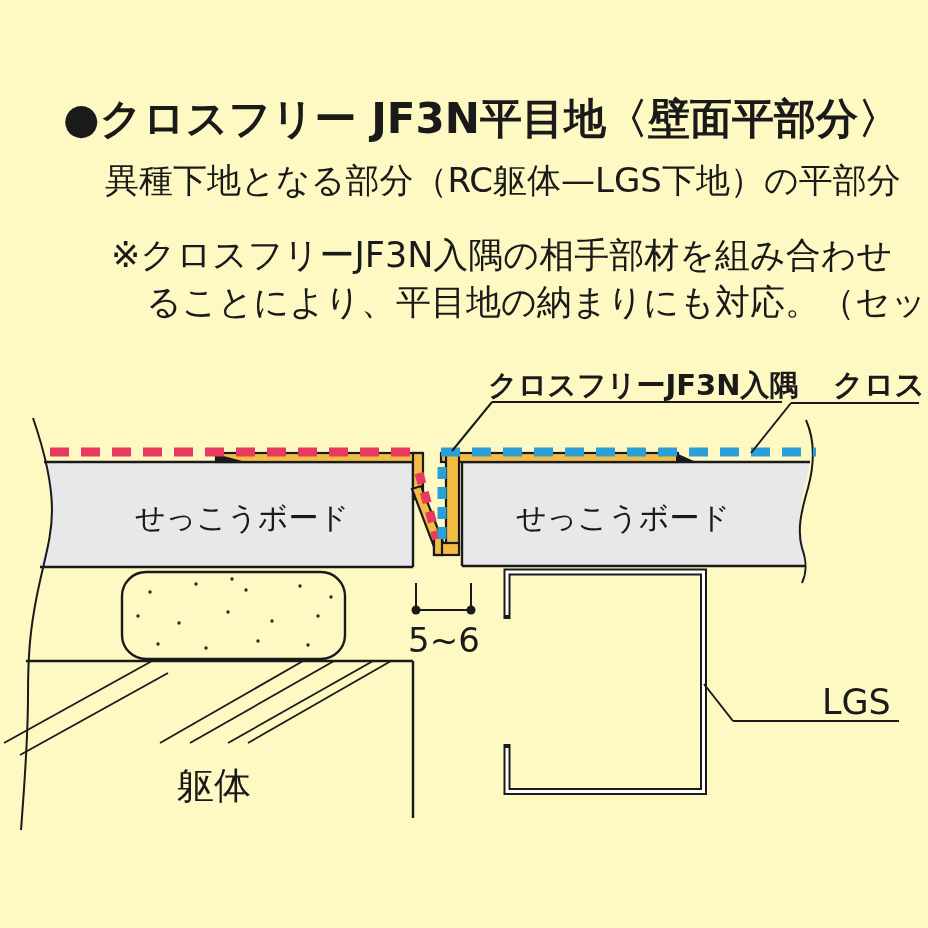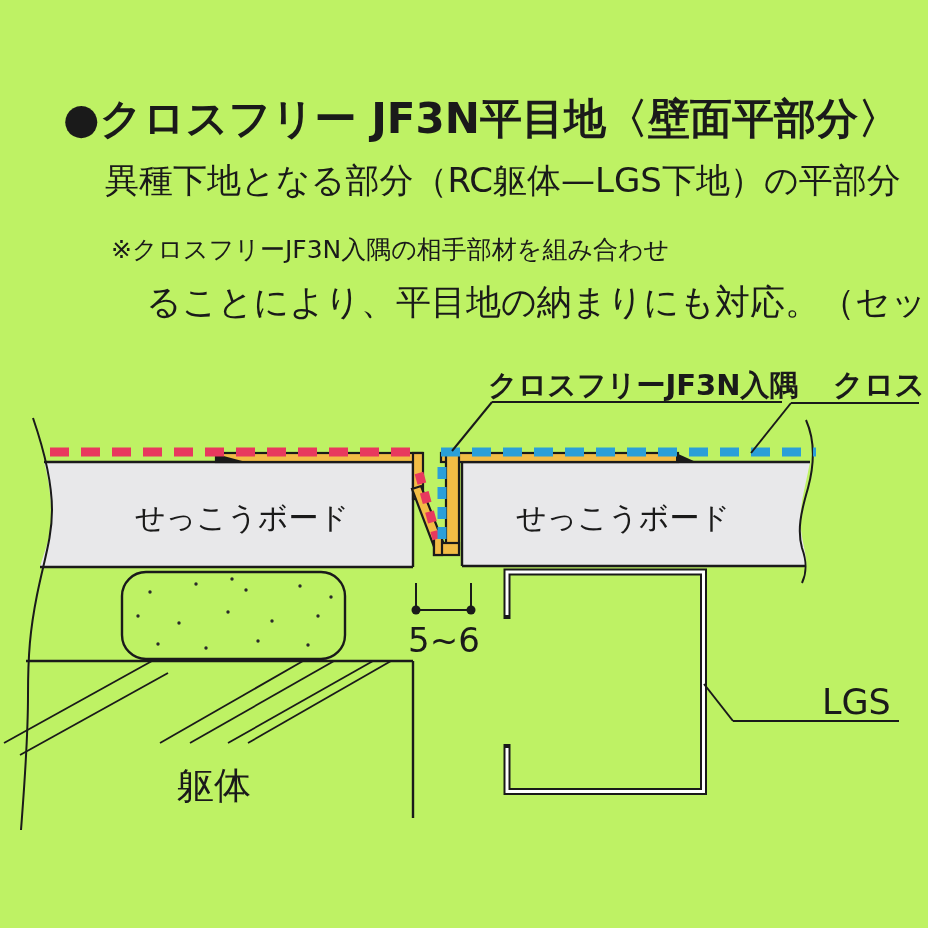--- a/index.html
+++ b/index.html
@@ -1,23 +1,23 @@
 <!DOCTYPE html>
 <html><head>
 <meta charset="utf-8">
 <style>
   html,body { margin:0; padding:0; background:#ffffff; }
   .page {
-    position:relative; width:928px; height:928px; background:#bef264;
+    position:relative; width:928px; height:928px; background:#fef9c3;
     font-family:"DejaVu Sans", sans-serif; color:#1a1a1a; overflow:hidden;
   }
   .hdr { position:absolute; white-space:nowrap; line-height:1.1; }
   .title    { left:63px;  top:96px;  font-size:42px; font-weight:bold; }
   .subtitle { left:105px; top:162px; font-size:34px; }
-  .note1    { left:111px; top:236px; font-size:25px; }
+  .note1    { left:111px; top:236px; font-size:35px; }
   .note2    { left:146px; top:283px; font-size:35px; }
   svg.diagram { position:absolute; left:0; top:0; }
   svg text { font-family:"DejaVu Sans", sans-serif; fill:#1a1a1a; }
   .t-bold { font-weight:bold; }
   .ln  { stroke:#1a1a1a; stroke-width:2.4; fill:none; }
   .ln2 { stroke:#1a1a1a; stroke-width:2;   fill:none; }
   .thin{ stroke:#1a1a1a; stroke-width:1.8; fill:none; }
   .yel { stroke:#1a1a1a; stroke-width:2.2; }
 </style>
 </head>

